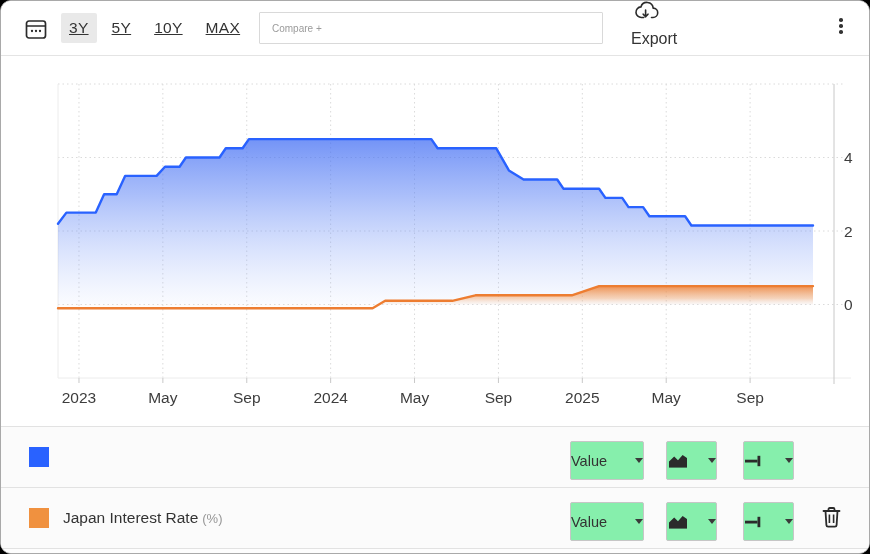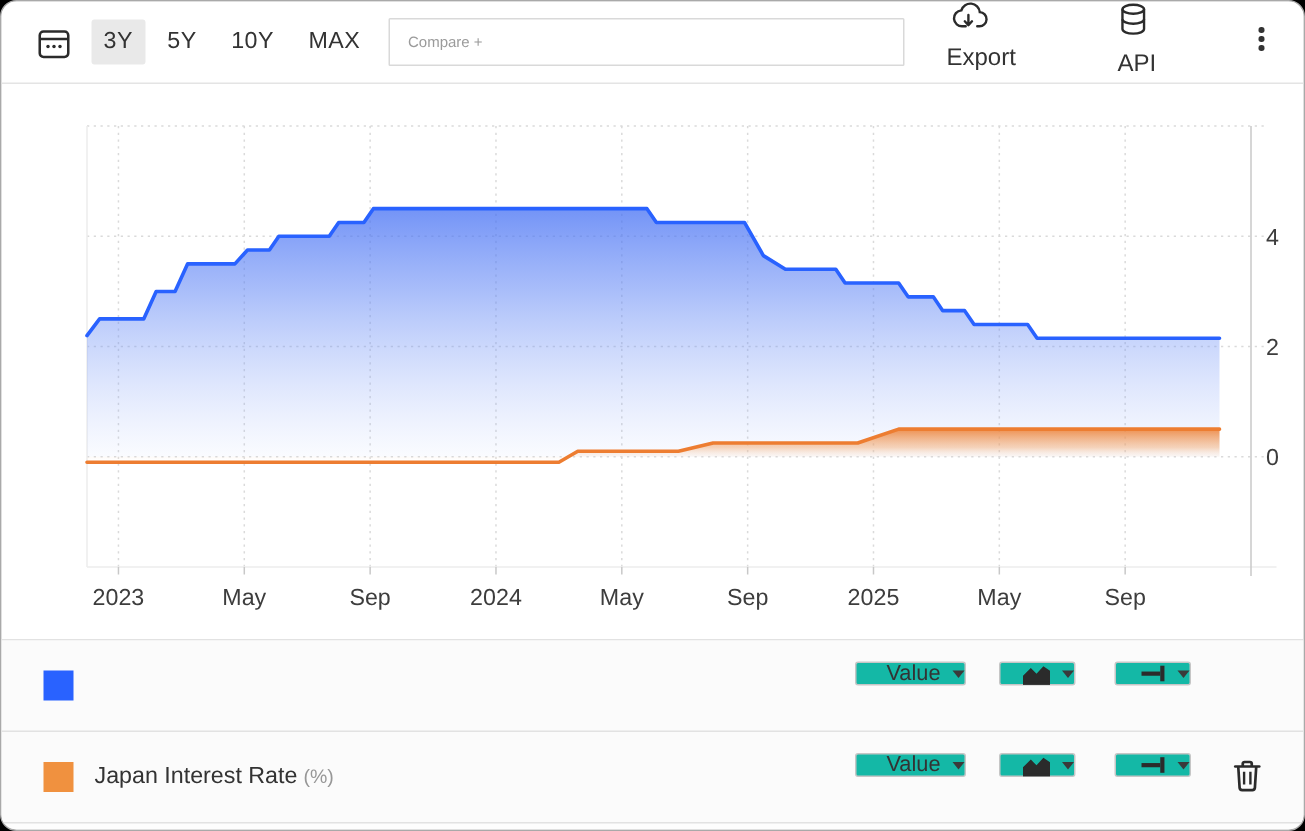--- a/index.html
+++ b/index.html
@@ -3,21 +3,21 @@
 <meta charset="utf-8">
 <style>
   html,body{margin:0;padding:0;background:#000;width:870px;height:554px;overflow:hidden;
     font-family:"Liberation Sans",sans-serif;}
   .card{position:absolute;inset:0;background:#fff;border:1.5px solid #a9a9a9;border-radius:11px;
     box-sizing:border-box;overflow:hidden;}
   
   .toolbar{position:relative;height:54px;border-bottom:1px solid #e4e4e4;background:#fff;}
   .cal-btn{position:absolute;left:22px;top:15px;width:26px;height:26px;cursor:pointer;}
   .ranges{position:absolute;left:60px;top:0;height:100%;display:flex;align-items:center;}
-  .range{padding:6px 8px;margin-right:7px;font-size:15.5px;color:#333;letter-spacing:.3px;cursor:pointer;border-radius:2px;}
+  .range{padding:6px 8px;margin-right:7px;font-size:15.5px;color:#333;letter-spacing:.3px;cursor:pointer;border-radius:2px;text-decoration:underline;}
   .range.selected{background:#e9e9e9;}
   .compare{position:absolute;left:258px;top:11px;width:344px;height:32px;box-sizing:border-box;
     border:1px solid #d9d9d9;border-radius:1px;padding:0 12px;font-size:10px;color:#333;outline:none;
     font-family:"Liberation Sans",sans-serif;}
   .compare::placeholder{color:#9b9b9b;}
   .tool-item{position:absolute;top:0;height:54px;display:flex;align-items:flex-start;gap:9px;cursor:pointer;
     font-size:16px;color:#333;flex-direction:column;}
   .export{left:630px;}
   .api{left:744px;}
   .kebab{position:absolute;left:833px;top:17px;width:14px;height:22px;display:flex;flex-direction:column;
@@ -29,22 +29,22 @@
   .axis{stroke:#c8c8c8;stroke-width:1;}
   .axis-light{stroke:#ececec;stroke-width:1;}
   .xlab{font-family:"Liberation Sans",sans-serif;font-size:15.5px;fill:#3d3d3d;text-anchor:middle;}
   .ylab{font-family:"Liberation Sans",sans-serif;font-size:15.5px;fill:#3d3d3d;text-anchor:start;}
   
   .legend{position:absolute;top:425px;left:0;right:0;bottom:0;background:#fdfdfd;border-top:1px solid #e2e2e2;}
   .lrow{position:relative;height:60px;border-bottom:1px solid #e2e2e2;background:#fbfbfb;}
   .swatch{position:absolute;left:28px;top:20px;width:20px;height:20px;cursor:pointer;}
   .llabel{position:absolute;left:62px;top:50%;transform:translateY(-50%);font-size:15.5px;color:#333;white-space:nowrap;}
   .unit{font-size:13px;color:#979797;margin-left:4px;}
-  .btn{position:absolute;top:14px;height:16px;box-sizing:border-box;background:#14b8a6;border:1px solid #c6c6c6;
-    border-radius:2px;display:flex;align-items:center;justify-content:flex-end;cursor:pointer;}
+  .btn{position:absolute;top:14px;height:39px;box-sizing:border-box;background:#86efac;border:1px solid #c6c6c6;
+    border-radius:2px;display:flex;align-items:center;justify-content:space-between;cursor:pointer;}
   .value-btn{left:569px;width:74px;font-size:14.5px;color:#333;gap:8px;}
   .chart-type-btn{left:665px;width:51px;gap:6px;}
   .line-style-btn{left:742px;width:51px;gap:6px;}
   .caret{width:0;height:0;border-left:4px solid transparent;border-right:4px solid transparent;
     border-top:5px solid #3a3a3a;}
   .trash{position:absolute;left:820px;top:17px;width:21px;height:24px;cursor:pointer;}
 </style>
 </head>
 <body>
 
@@ -66,28 +66,20 @@
       <span class="range">10Y</span>
       <span class="range">MAX</span>
     </div>
     <input class="compare" type="text" placeholder="Compare +" style="">
     <div class="tool-item export">
       <svg width="28" height="20" viewBox="0 0 28 20">
         <path d="M20.5 16.5h1.3a4.7 4.7 0 0 0 .4-9.4 6.3 6.3 0 0 0-12.3-1.2 5.3 5.3 0 0 0 .8 10.6h2.1" fill="none" stroke="#2b2b2b" stroke-width="1.6" stroke-linecap="round"></path>
         <path d="M14.6 9v6.2M12.2 13.2l2.4 2.6 2.4-2.6" fill="none" stroke="#2b2b2b" stroke-width="1.6" stroke-linecap="round" stroke-linejoin="round"></path>
       </svg>
       <span>Export</span>
-    </div>
-    <div class="tool-item api">
-      <svg width="21" height="24" viewBox="0 0 21 24">
-        <ellipse cx="10.5" cy="5.2" rx="7.2" ry="3" fill="none" stroke="#2b2b2b" stroke-width="1.6"></ellipse>
-        <path d="M3.3 5.2v6.6c0 1.7 3.2 3 7.2 3s7.2-1.3 7.2-3V5.2" fill="none" stroke="#2b2b2b" stroke-width="1.6"></path>
-        <path d="M3.3 11.8v6.6c0 1.7 3.2 3 7.2 3s7.2-1.3 7.2-3v-6.6" fill="none" stroke="#2b2b2b" stroke-width="1.6"></path>
-      </svg>
-      <span>API</span>
     </div>
     <div class="kebab">
       <i></i>
       <i></i>
       <i></i>
     </div>
   </div>
 
   <svg id="chart-svg" width="868" height="370" viewBox="0 0 868 370">
     <defs>

